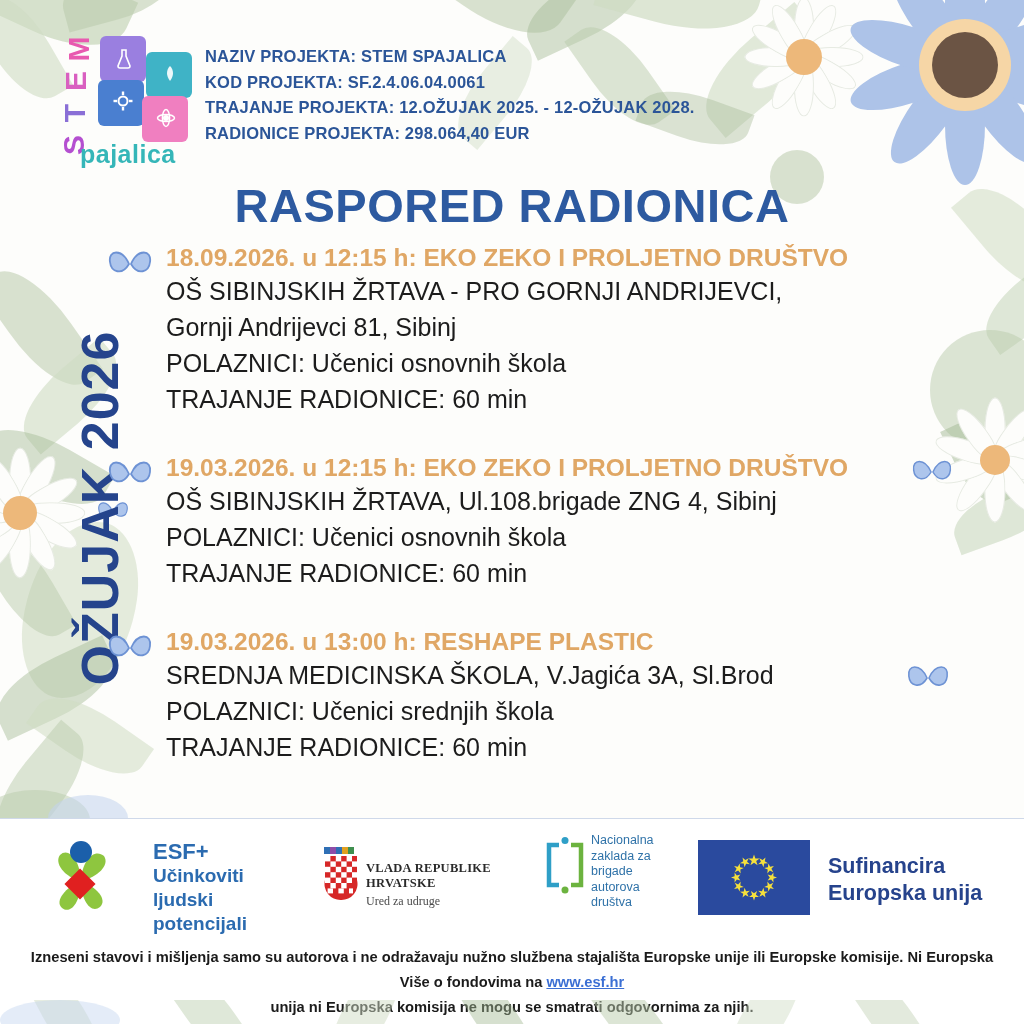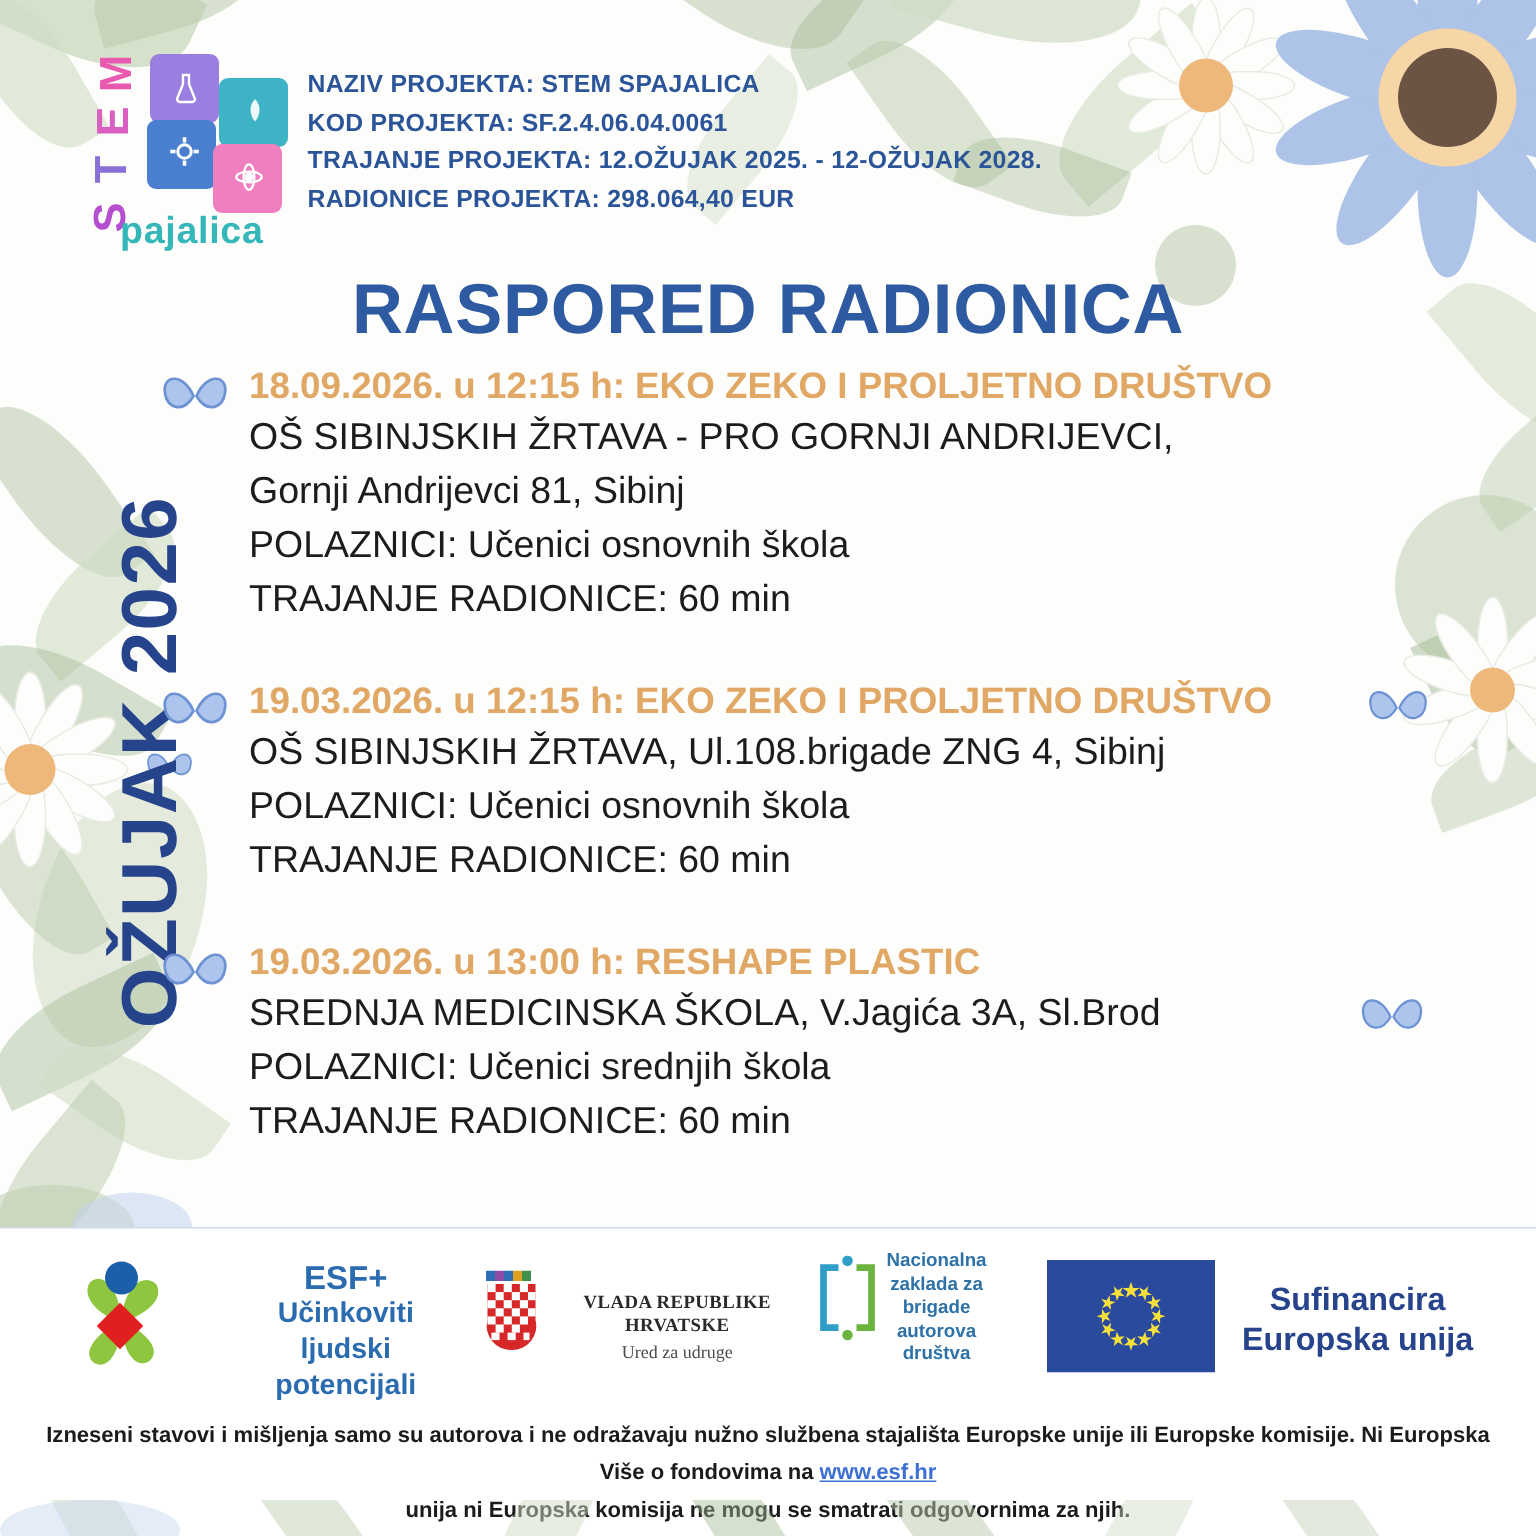--- a/index.html
+++ b/index.html
@@ -58,32 +58,32 @@
   .entry{position:relative;margin-bottom:27px;}
   .bfly{position:absolute;left:2px;top:3px;width:48px;height:36px;}
   .entry-head{margin-left:62px;color:#e0a765;font-weight:700;font-size:24.5px;line-height:30px;
       white-space:nowrap;}
   .entry-body{margin-left:62px;color:#1c1c1c;font-size:25px;line-height:36px;font-weight:400;}
   .entry-body div{white-space:nowrap;}
 
   
   #footer{position:absolute;left:0;top:818px;width:1024px;height:206px;background:#ffffff;
       border-top:1px solid #cfd9ea;}
-  #logos{position:absolute;left:0;top:8px;width:1024px;height:108px;text-align:center;}
+  #logos{position:absolute;left:0;top:8px;width:1024px;height:108px;}
 
   .flogo{position:absolute;}
   
   #esf-text{position:absolute;left:115px;top:7px;color:#2b6bb0;font-weight:700;font-size:19px;line-height:24px;}
   #esf-text .big{font-size:22px;}
   
   #vlada-text{position:absolute;left:44px;top:16px;}
   #vlada-text .l1{color:#2a2a2a;font-weight:700;font-size:12.5px;letter-spacing:.3px;font-family:"Liberation Serif",serif;}
   #vlada-text .l2{color:#4a4a4a;font-size:12px;margin-top:3px;font-family:"Liberation Serif",serif;}
   
-  #nz-text{position:absolute;left:48px;top:2px;color:#2f72a8;font-weight:700;font-size:12.5px;line-height:15.5px;}
+  #nz-text{position:absolute;left:48px;top:2px;color:#2f72a8;font-weight:400;font-size:12.5px;line-height:15.5px;}
   
   #eu-text{position:absolute;left:130px;top:16px;color:#26438c;font-weight:700;font-size:21.5px;line-height:27px;}
 
   #disclaimer{position:absolute;left:12px;top:126px;width:1000px;text-align:center;
       color:#1b1b1b;font-size:14.7px;line-height:25px;font-weight:600;}
   #disclaimer a{color:#3b6fd4;text-decoration:underline;}
 
   #bottom-strip{position:absolute;left:0;top:1000px;width:1024px;height:24px;overflow:hidden;}
 </style>
 </head>

